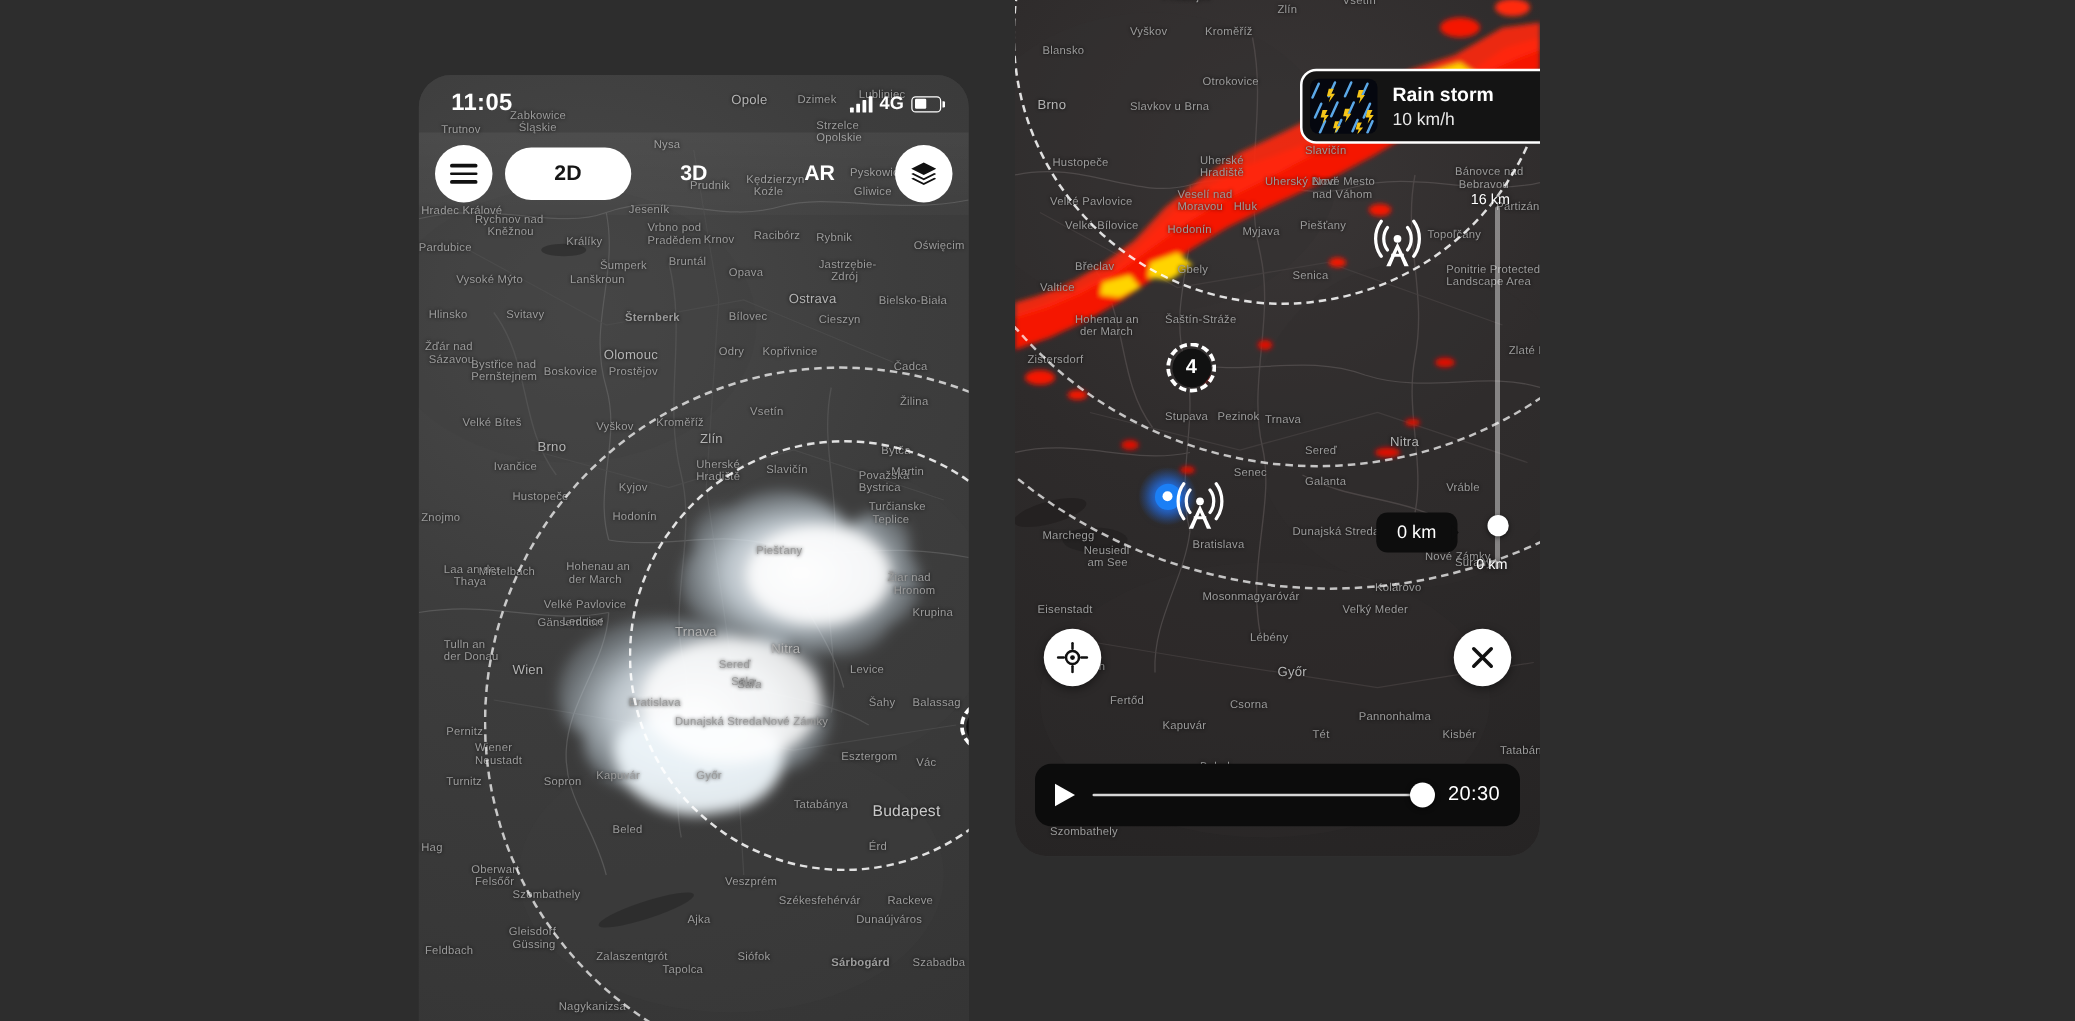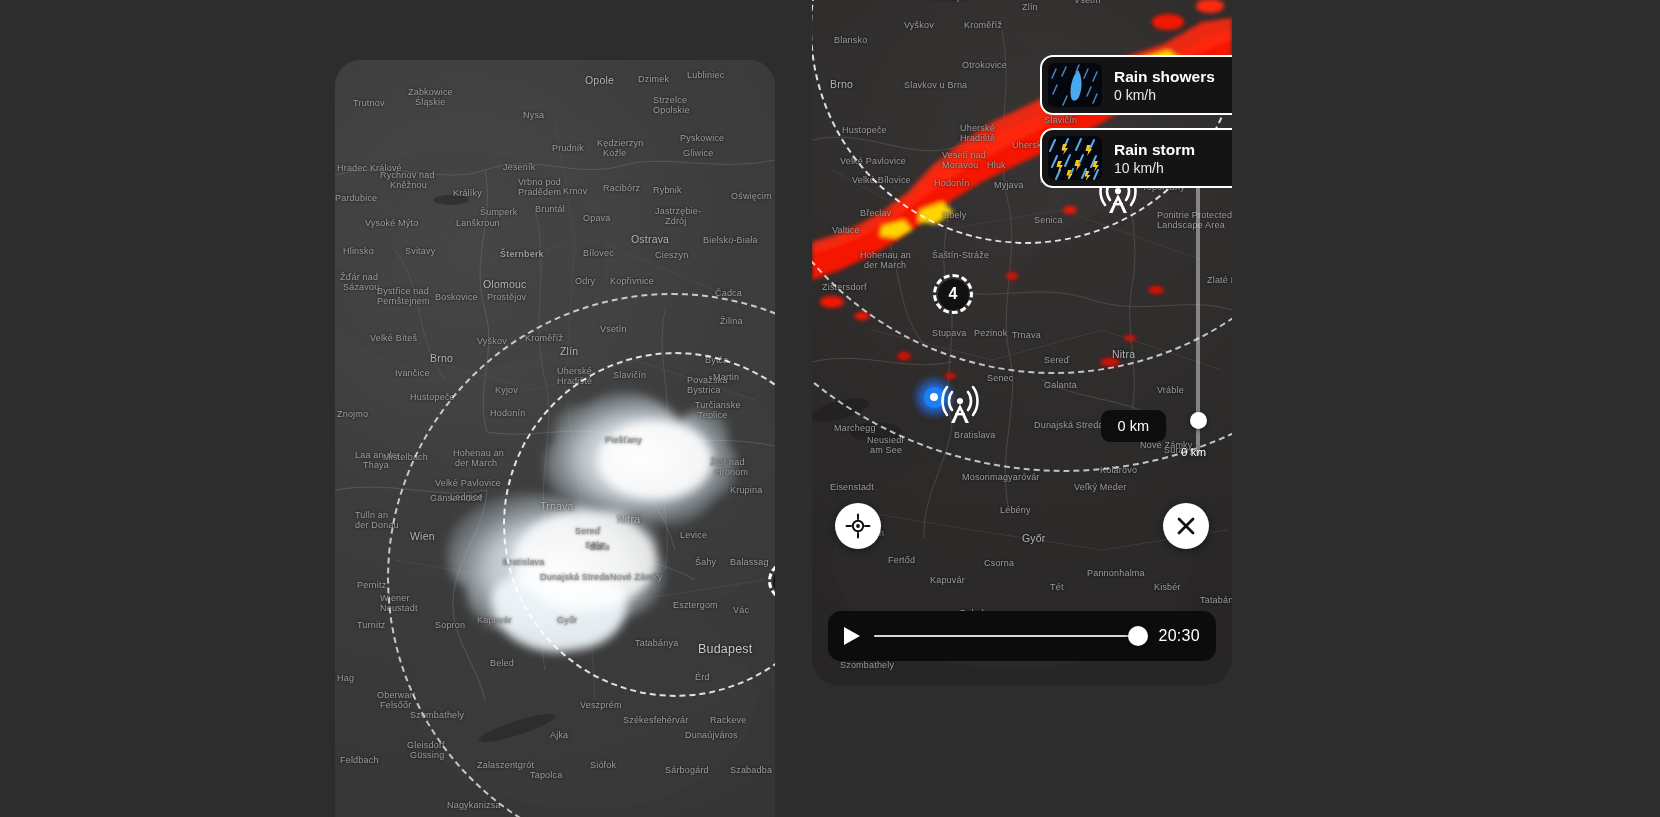--- a/index.html
+++ b/index.html
@@ -519,41 +519,77 @@
           <div class="place" style="left: 2px; top: 613px;">Hag</div>
           <div class="place" style="left: 5px; top: 695px;">Feldbach</div>
           <div class="place" style="left: 72px; top: 680px;">Gleisdorf</div>
           <div class="place" style="left: 75px; top: 690px;">Güssing</div>
           <div class="place" style="left: 142px; top: 700px;">Zalaszentgrót</div>
           <div class="place" style="left: 215px; top: 670px;">Ajka</div>
           <div class="place" style="left: 245px; top: 640px;">Veszprém</div>
           <div class="place" style="left: 255px; top: 700px;">Siófok</div>
           <div class="place" style="left: 350px; top: 670px;">Dunaújváros</div>
           <div class="place" style="left: 195px; top: 710px;">Tapolca</div>
-          <div class="place" style="left: 330px; top: 705px;">Sárbogárd</div>
+          <div class="place" style="left: 330px; top: 705px; font-weight: bold;">Sárbogárd</div>
           <div class="place" style="left: 395px; top: 705px;">Szabadba</div>
           <div class="place" style="left: 112px; top: 740px;">Nagykanizsa</div>
           <div class="place" style="left: 250px; top: 480px;">Sala</div>
           <div class="place" style="left: 115px; top: 432px;">Lednice</div>
           <div class="place" style="left: 100px; top: 418px;">Velké Pavlovice</div>
           <div class="place" style="left: 240px; top: 466px;">Sereď</div>
         </div>
 
       <div class="ring" style="left:168px; top:292px; width:345px; height:345px;"></div>
       <div class="ring soft" style="left:52px; top:233px; width:570px; height:570px;"></div>
 
       <div id="markers-left">
           <div class="cluster" style="left: 453px; top: 521px;">
             <div class="dashring"></div>
             <div class="core">9</div>
           </div>
         </div>
     </div>
 
-
+    <div class="statusbar">
+      <div class="sb-time">11:05</div>
+      <div class="sb-right">
+        <div class="bars">
+            <i></i>
+            <i></i>
+            <i></i>
+            <i></i>
+          </div>
+        <div class="net">4G</div>
+        <div class="battery">
+            <i></i>
+          </div>
+      </div>
+    </div>
+
+    <div class="topbar">
+      <button class="round-btn left">
+        <span class="hamburger">
+          <span></span>
+            <span></span>
+            <span></span>
+        </span>
+      </button>
+      <div class="segmented">
+        <div class="seg active">2D</div>
+        <div class="seg">3D</div>
+        <div class="seg">AR</div>
+      </div>
+      <button class="round-btn right">
+        <svg width="24" height="24" viewBox="0 0 24 24">
+          <path d="M12 3 L22 8 L12 13 L2 8 Z" fill="#111"></path>
+          <path d="M3.6 11.4 L12 15.6 L20.4 11.4 L22 12.2 L12 17.2 L2 12.2 Z" fill="#111"></path>
+          <path d="M3.6 15.2 L12 19.4 L20.4 15.2 L22 16 L12 21 L2 16 Z" fill="#111"></path>
+        </svg>
+      </button>
+    </div>
   </div>
 
   <div class="phone" id="phone-right">
 
     <div class="map dark">
       <svg class="map-svg" viewBox="0 0 420 775" preserveAspectRatio="none">
         <ellipse cx="110" cy="220" rx="150" ry="120" fill="#333030" opacity=".45"></ellipse>
         <ellipse cx="320" cy="430" rx="130" ry="130" fill="#322f2f" opacity=".35"></ellipse>
         <ellipse cx="200" cy="650" rx="180" ry="110" fill="#312e2e" opacity=".3"></ellipse>
         <ellipse cx="28" cy="500" rx="30" ry="9" fill="#232020" opacity=".85" transform="rotate(-15 28 500)"></ellipse>
@@ -730,42 +766,20 @@
             </svg></div>
           <div class="userdot" style="left: 122px; top: 487px;">
             <div class="glow"></div>
             <div class="ringb"></div>
             <div class="inner"></div>
           </div>
         </div>
     </div>
 
     <div class="cards">
-      <div class="wcard">
-        <div class="thumb">
-          <svg viewBox="0 0 54 44">
-            <g stroke="#4f7fae" stroke-width="1.6" stroke-linecap="round">
-              <line x1="8" y1="6" x2="4" y2="15"></line>
-                <line x1="18" y1="4" x2="14" y2="13"></line>
-              <line x1="40" y1="6" x2="36" y2="15"></line>
-                <line x1="49" y1="9" x2="45" y2="18"></line>
-              <line x1="9" y1="22" x2="5" y2="31"></line>
-                <line x1="43" y1="24" x2="39" y2="33"></line>
-              <line x1="19" y1="33" x2="15" y2="42"></line>
-                <line x1="49" y1="31" x2="45" y2="40"></line>
-              <line x1="31" y1="2" x2="28" y2="9"></line>
-            </g>
-            <path d="M30 7 C34 13 35 24 31 34 C28 39 24 39 23 34 C21 24 25 12 30 7 Z" fill="#4aa8f0"></path>
-          </svg>
-        </div>
-        <div class="txt">
-          <div class="t1">Rain showers</div>
-          <div class="t2">0 km/h</div>
-        </div>
-      </div>
 
       <div class="wcard">
         <div class="thumb">
           <svg viewBox="0 0 54 44">
             <g stroke="#5ba8e8" stroke-width="2" stroke-linecap="round">
               <line x1="7" y1="4" x2="2" y2="15"></line>
                 <line x1="20" y1="3" x2="15" y2="14"></line>
               <line x1="33" y1="3" x2="28" y2="14"></line>
                 <line x1="46" y1="4" x2="41" y2="15"></line>
               <line x1="9" y1="20" x2="4" y2="31"></line>

